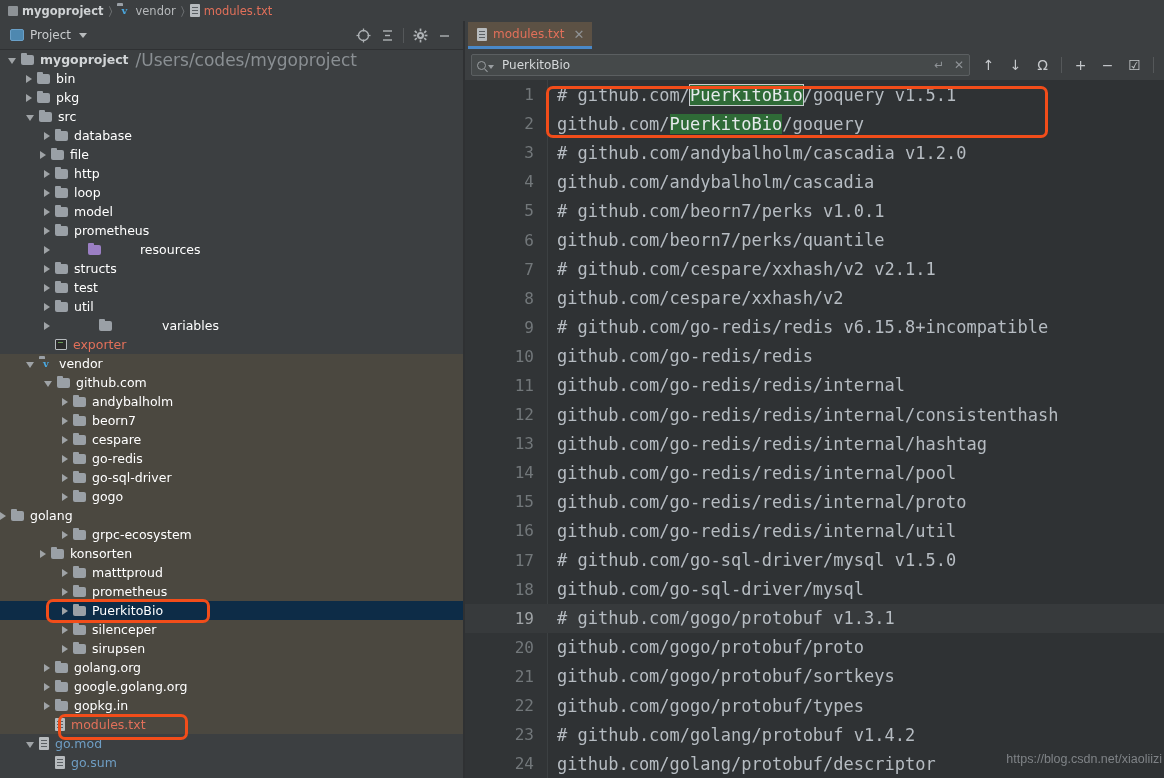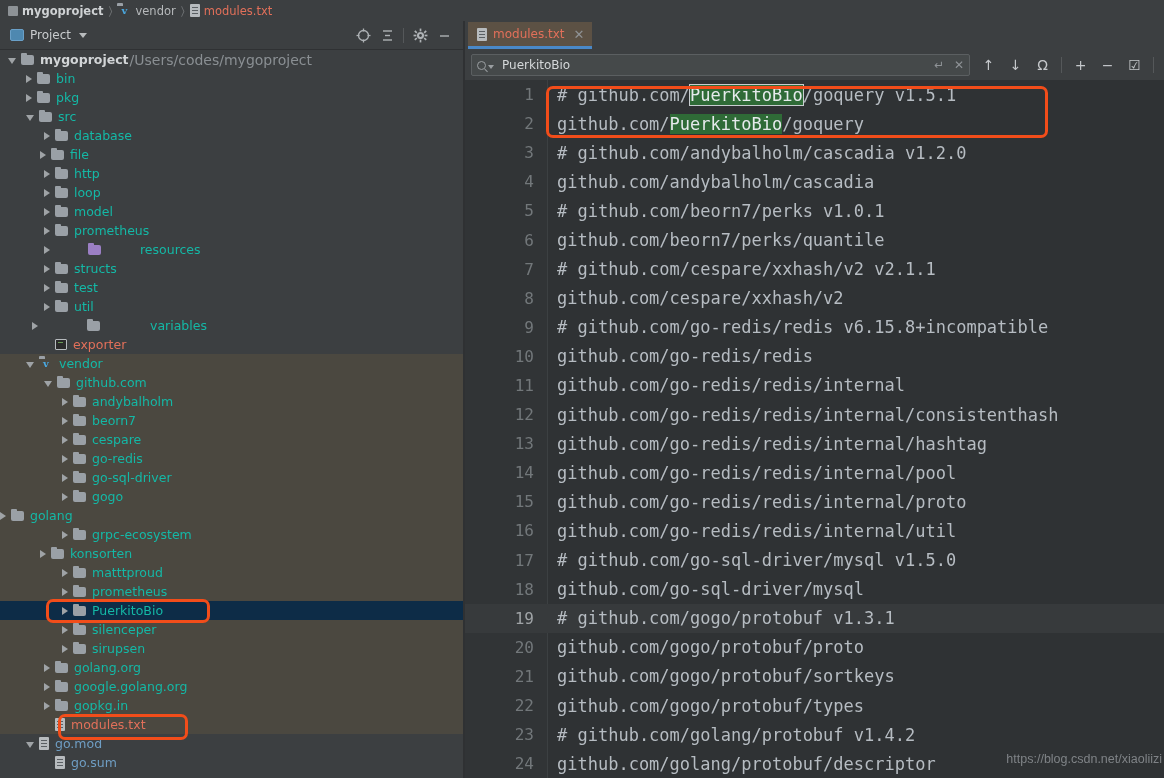--- a/index.html
+++ b/index.html
@@ -106,25 +106,25 @@
     border-top: 4.5px solid transparent; border-bottom: 4.5px solid transparent;
     border-left: 6px solid #9fa3a6; margin-right: 5px;
   }
   .arrow.open {
     border-left: 4.5px solid transparent; border-right: 4.5px solid transparent;
     border-top: 6px solid #9fa3a6; border-bottom: 0;
     margin-top: 2px;
   }
   .arrow.none { border: 0; width: 6px; margin-right: 5px; }
   .row-ico { margin-right: 6px; display: flex; align-items: center; flex: none; }
-  .row-label { color: #14b8a6; }
+  .row-label { color: #ffffff; }
   .row-label.bold { font-weight: bold; color: #d2d5d7; }
   .row-label.red { color: #e2705a; }
   .row-label.blue { color: #6f9ec4; }
-  .row-path { color: #8a8f93; font-size: 14px; margin-left: 1px; }
+  .row-path { color: #8a8f93; font-size: 17px; margin-left: 7px; }
   .panel-divider {
     position: absolute; left: 463px; top: 21px; width: 2px; height: 757px; background: #2f3133;
   }
 
   
   .editor-wrap {
     position: absolute; left: 465px; top: 21px; width: 699px; height: 757px;
     background: #3c3f41;
   }
   .tabbar {
@@ -367,21 +367,21 @@
         </span>
         <span class="row-label ">test</span>
       </div>
       <div class="row" style="padding-left: 44px;">
         <span class="arrow"></span>
         <span class="row-ico">
           <span class="ico ico-folder"></span>
         </span>
         <span class="row-label ">util</span>
       </div>
-      <div class="row" style="padding-left: 32px; gap: 44px;">
+      <div class="row" style="padding-left: 44px; gap: 44px;">
         <span class="arrow"></span>
         <span class="row-ico">
           <span class="ico ico-folder"></span>
         </span>
         <span class="row-label ">variables</span>
       </div>
       <div class="row" style="padding-left: 44px;">
         <span class="arrow none"></span>
         <span class="row-ico">
           <span class="ico ico-term"></span>

